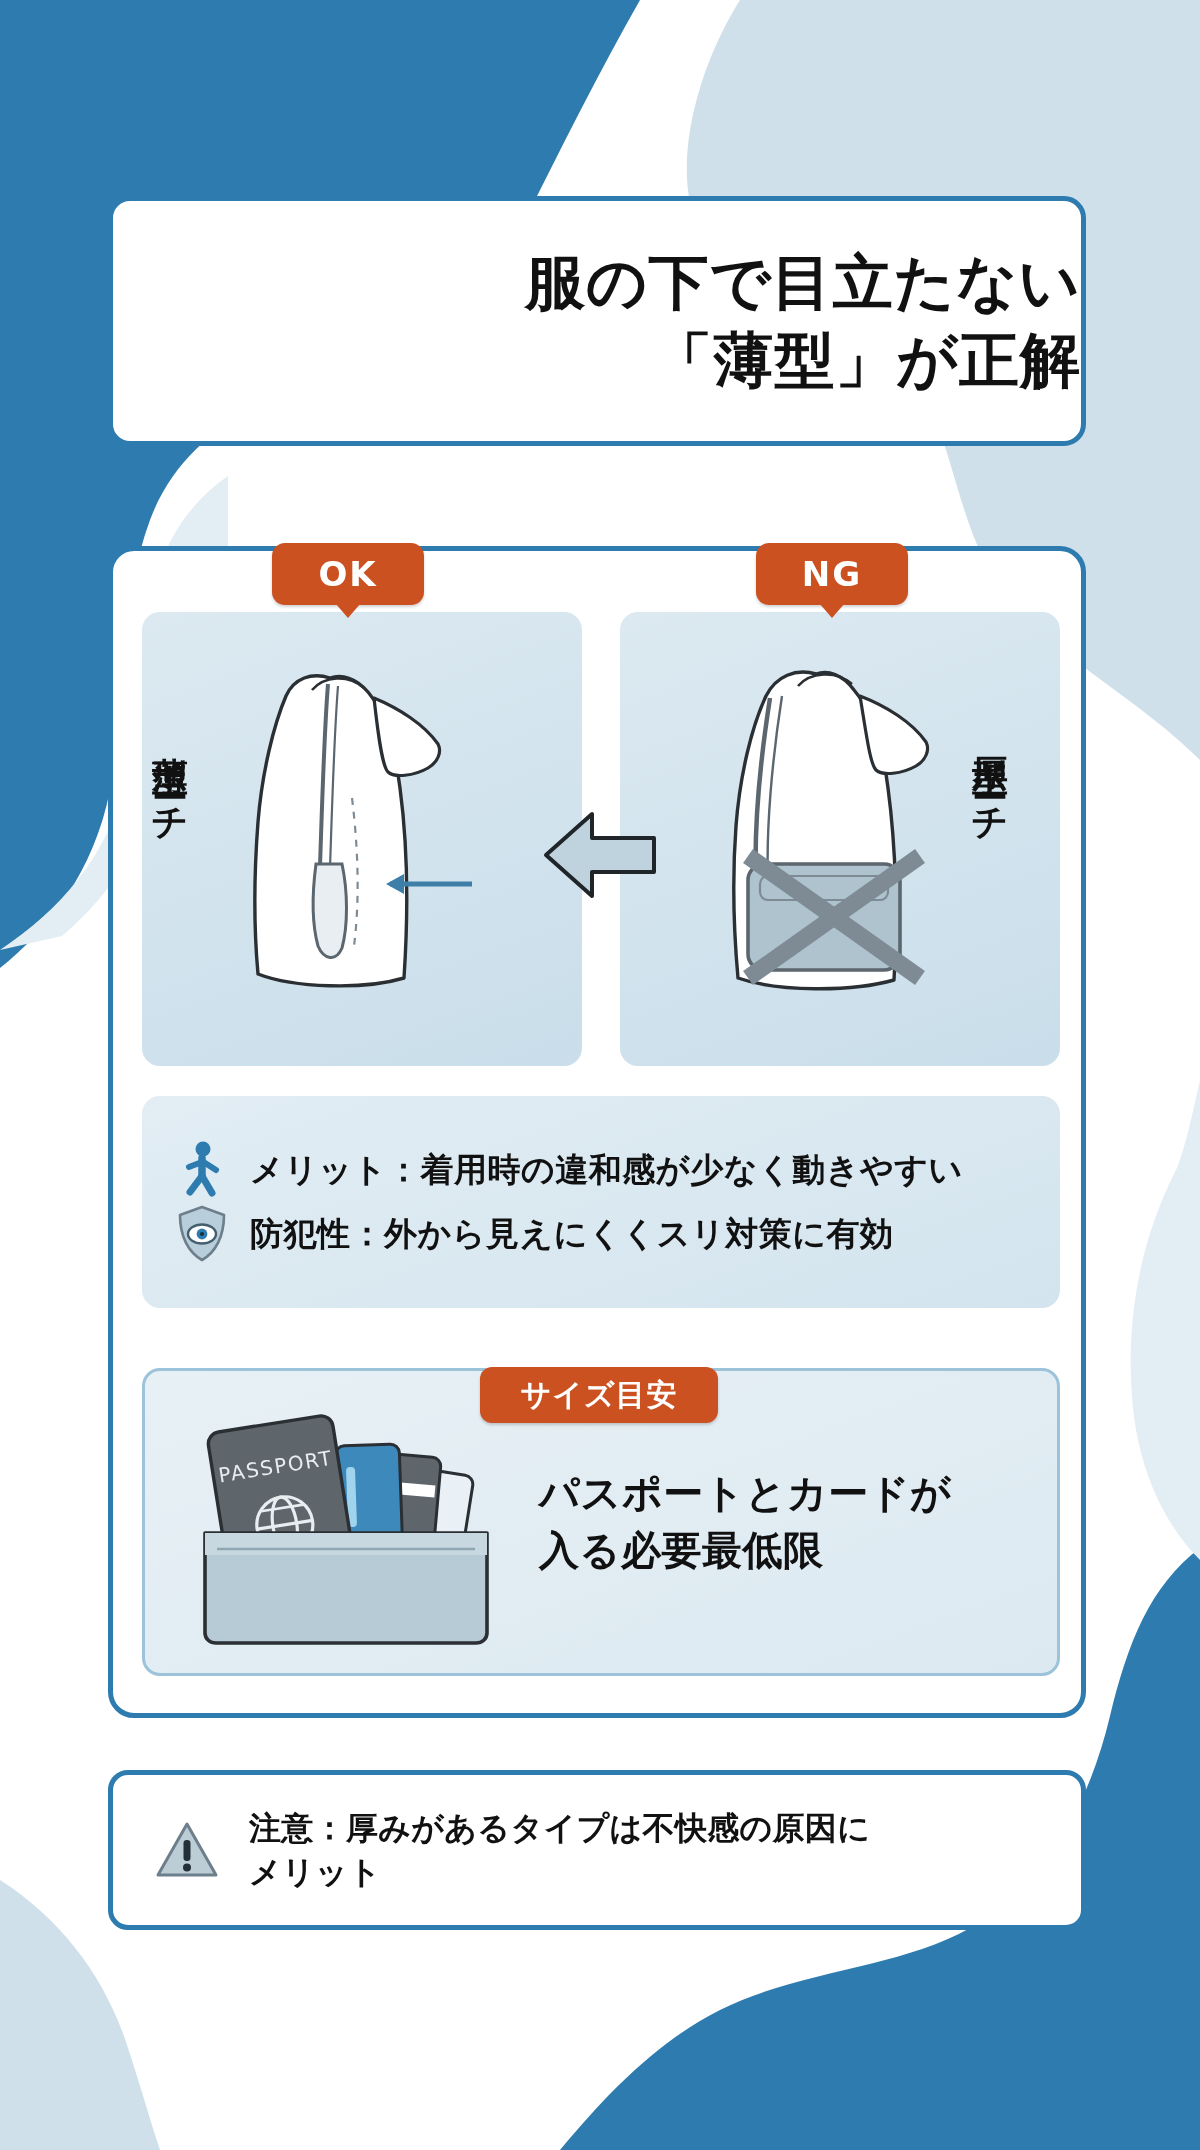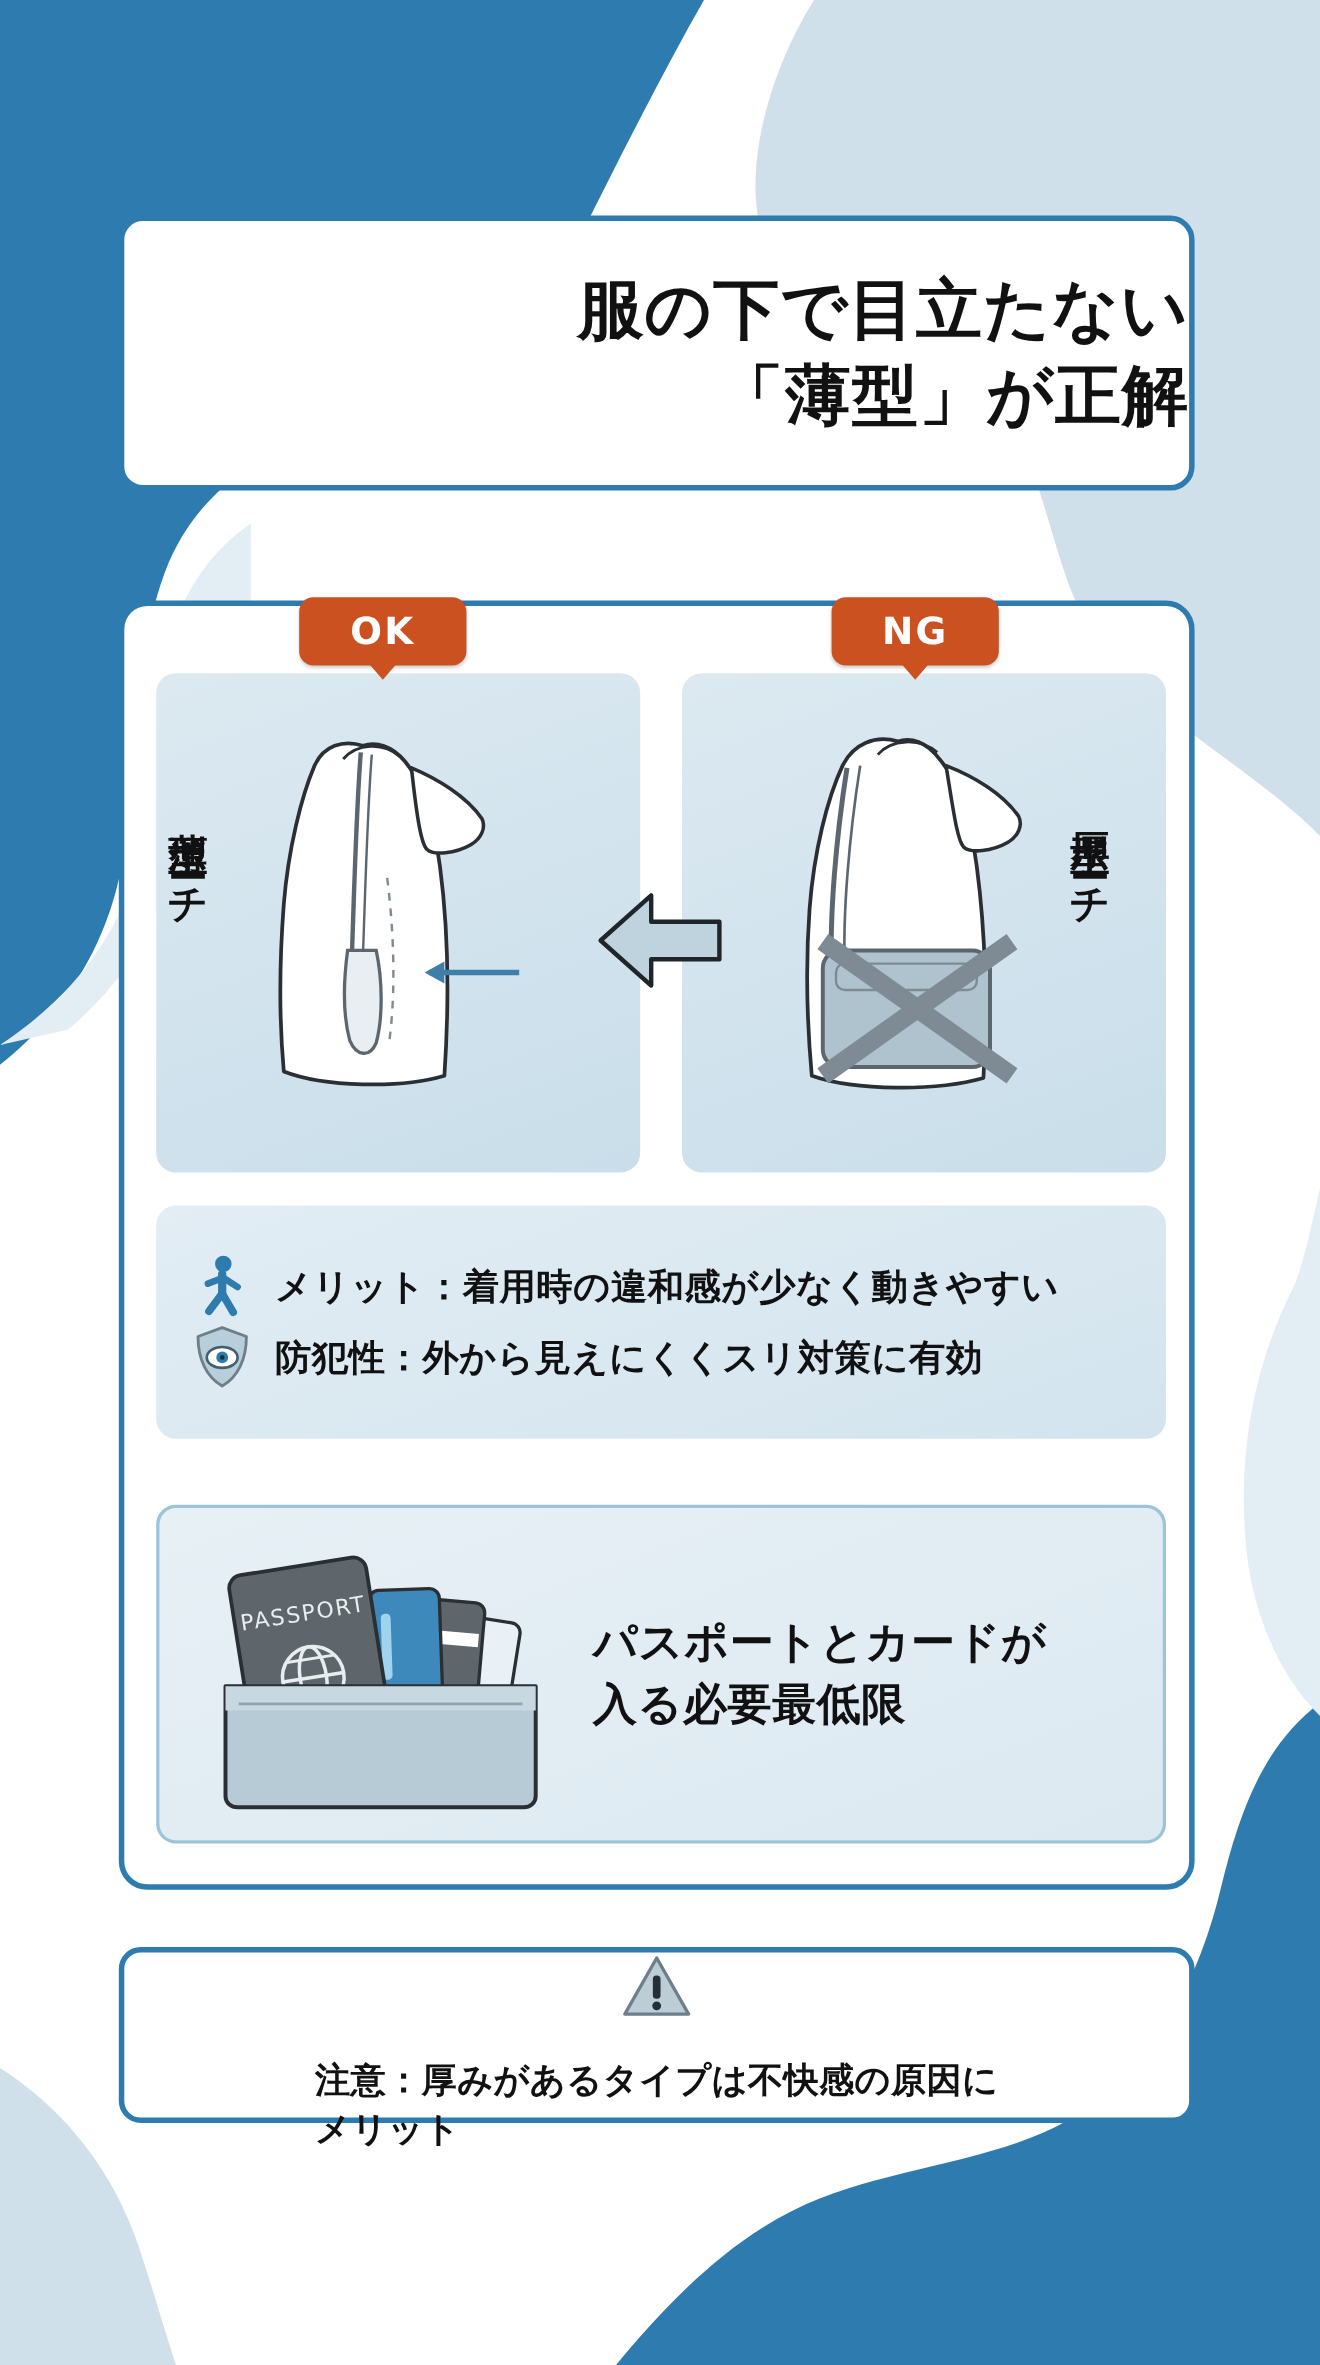--- a/index.html
+++ b/index.html
@@ -16,21 +16,20 @@
   .bg-layer{position:absolute;inset:0;z-index:0;}
   .bg-layer svg{display:block;}
 
   
   .card{
     position:absolute;
     background:#ffffff;
     border:5px solid #2E7CAF;
     border-radius:22px;
     box-sizing:border-box;
-    flex-direction:column;
   }
 
   
   #title-card{left:108px;top:196px;width:978px;height:250px;
     display:flex;flex-direction:column;align-items:flex-end;justify-content:center;}
   .title-line{
     font-weight:bold;color:#111111;font-size:60px;line-height:1.30;
     letter-spacing:1px;text-align:center;white-space:nowrap;
   }
 
@@ -252,20 +251,23 @@
           <ellipse cx="26" cy="30" rx="14" ry="9.5" fill="#ffffff" stroke="#44606F" stroke-width="2.4"></ellipse>
           <circle cx="26" cy="30" r="5.4" fill="#2E7CAF"></circle>
           <circle cx="26" cy="30" r="2.1" fill="#17323F"></circle>
         </svg>
       </div>
       <div class="benefit-text">防犯性：外から見えにくくスリ対策に有効</div>
     </div>
 
   </div>
 
+  <div class="badge" id="badge-size">
+    <span>サイズ目安</span>
+  </div>
 
   <div id="size-box">
 
     <div id="pouch-illus">
       <svg viewBox="0 0 330 250" xmlns="http://www.w3.org/2000/svg">
 
         <rect x="214" y="74" width="66" height="96" rx="9" transform="rotate(9 247 122)" fill="#E9F1F6" stroke="#2A2F33" stroke-width="3"></rect>
 
         <rect x="186" y="58" width="64" height="104" rx="9" transform="rotate(5 218 110)" fill="#5E666C" stroke="#2A2F33" stroke-width="3"></rect>
         <rect x="190" y="86" width="58" height="12" transform="rotate(5 219 92)" fill="#ffffff"></rect>

